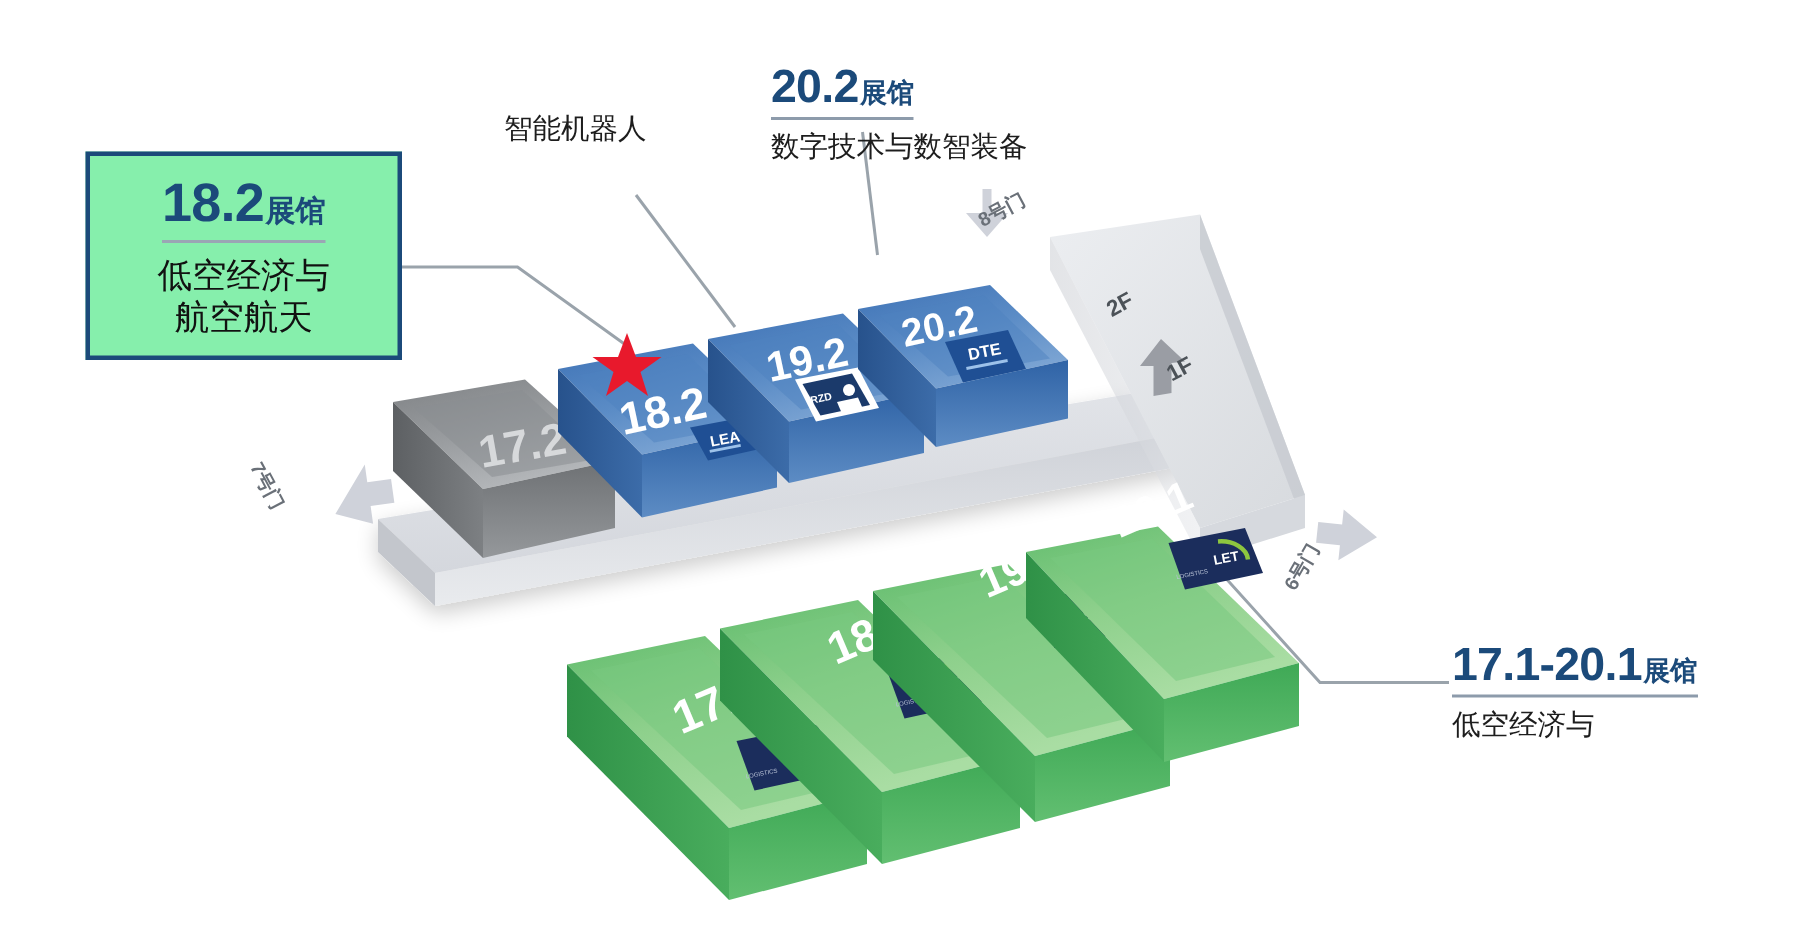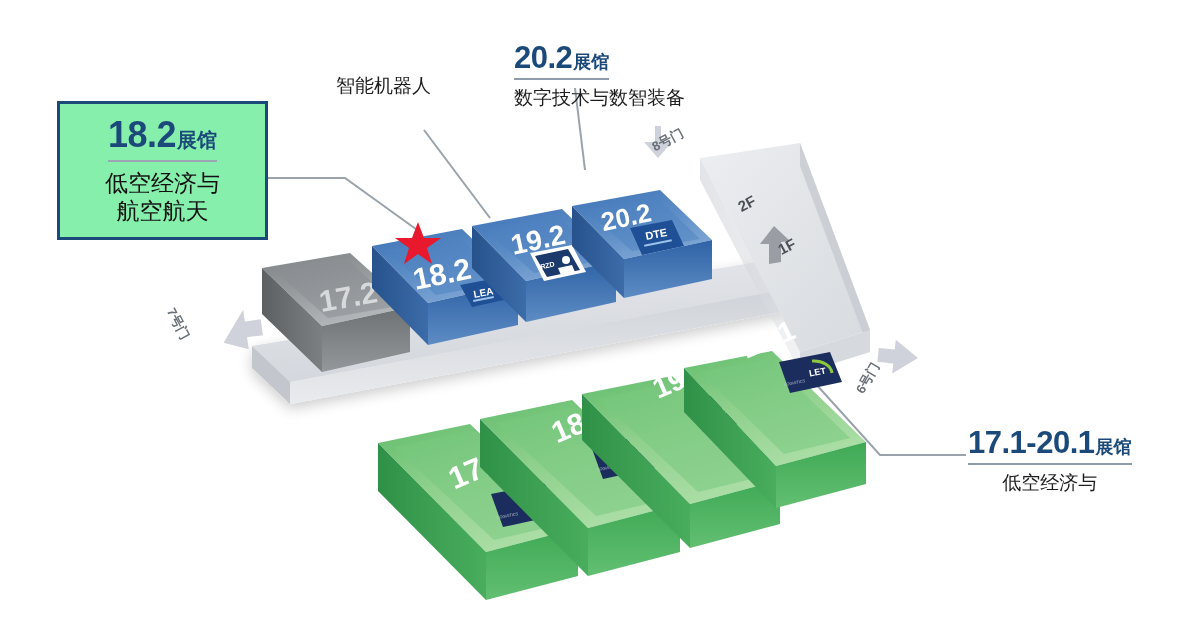--- a/index.html
+++ b/index.html
@@ -48,21 +48,21 @@
   #callout-182 .hall-num{font-size:36px;}
   #callout-182 .hall-suffix{font-size:20px;}
   #callout-182 .hall-line{border-bottom:2px solid #9aa6b4;padding-bottom:4px;}
   #callout-182 .hall-desc{
     font-size:23px;line-height:1.22;margin-top:7px;color:#111;
     white-space:pre-line;font-weight:500;
   }
 
   #callout-192{left:336px;top:68px;z-index:6;}
   #callout-202{left:514px;top:12px;z-index:6;margin-top:28px;}
-  #callout-171201{left:968px;top:425px;z-index:6;text-align:center;}
+  #callout-171201{left:968px;top:425px;z-index:6;text-align:left;}
 
   
   .maplabel{
     position:absolute;color:#555b62;font-size:13px;font-weight:bold;
     white-space:nowrap;z-index:5;
   }
   #lbl-gate7{left:178px;top:305px;transform:rotate(62deg);transform-origin:left top;color:#6a7078;}
   #lbl-gate8{left:649px;top:140px;transform:rotate(-28deg);transform-origin:left top;color:#6a7078;}
   #lbl-gate6{left:852px;top:388px;transform:rotate(-60deg);transform-origin:left top;color:#6a7078;}
   #lbl-2f{left:735px;top:200px;transform:rotate(-28deg);transform-origin:left top;color:#4c5258;font-size:15px;}

